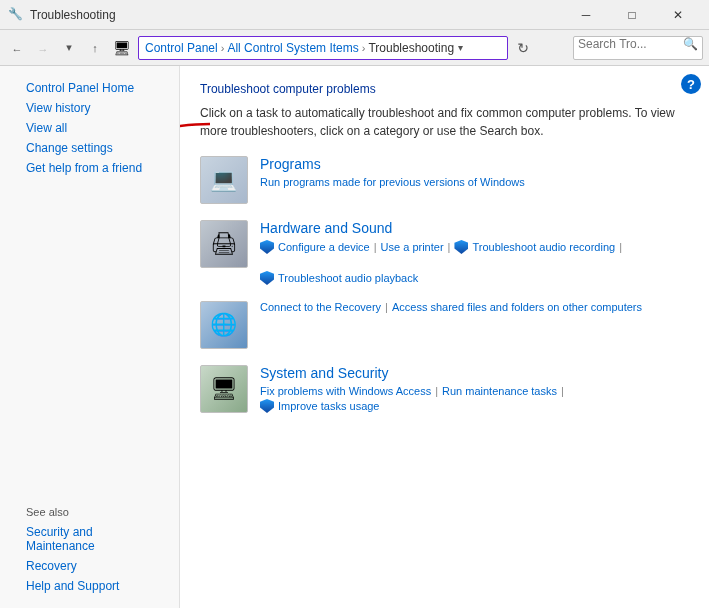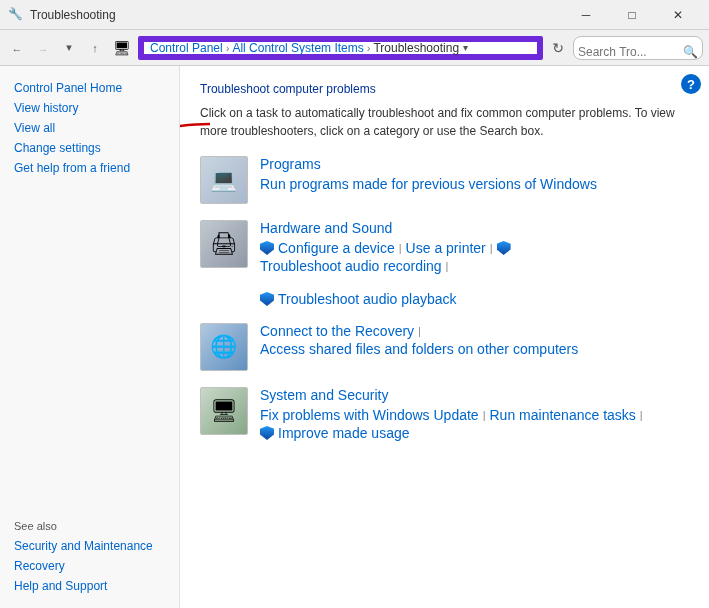--- a/index.html
+++ b/index.html
@@ -40,21 +40,21 @@
       width: 22px; height: 22px;
       display: flex; align-items: center; justify-content: center;
       font-size: 11px; color: #555; cursor: pointer;
       border: none; background: transparent;
       border-radius: 2px;
     }
     .nav-btn.disabled { color: #bbb; cursor: default; }
     .address-path {
       flex: 1;
       background: #fff;
-      border: 6px solid #6d28d9;
+      border: 1px solid #6d28d9;
       height: 24px;
       display: flex;
       align-items: center;
       padding: 0 6px;
       font-size: 12px;
       color: #333;
       border-radius: 2px;
     }
     .address-sep { color: #777; margin: 0 3px; font-size: 11px; }
     .address-link { color: #0066cc; cursor: pointer; }
@@ -62,43 +62,44 @@
     .address-dropdown { color: #555; margin-left: 4px; font-size: 10px; cursor: pointer; }
     .refresh-btn {
       width: 22px; height: 22px;
       display: flex; align-items: center; justify-content: center;
       font-size: 14px; color: #555; cursor: pointer;
       border: none; background: transparent;
     }
     .search-box {
       width: 130px; height: 24px;
       border: 1px solid #c0c0c0;
-      border-radius: 8px;
-      display: flex; align-items: flex-end;
+      border-radius: 2px;
+      display: flex; align-items: flex-start;
       background: #fff;
       padding: 0 4px;
+      margin-left: 35px;
     }
     .search-input {
       border: none; outline: none; width: 100%; font-size: 12px; color: #999;
       background: transparent;
     }
     .search-icon { font-size: 12px; color: #555; }
 
     
     .main-container {
       display: flex;
       height: calc(608px - 30px - 36px);
     }
 
     
     .sidebar {
       width: 180px;
       background: #f8f8f8;
       border-right: 1px solid #e0e0e0;
-      padding: 12px 0;
+      padding: 12px 12px;
       display: flex;
       flex-direction: column;
     }
     .sidebar-link {
       display: block;
       padding: 3px 14px;
       font-size: 12px;
       color: #0066cc;
       cursor: pointer;
       text-decoration: none;
@@ -153,21 +154,21 @@
     .category-info { flex: 1; }
     .category-title {
       font-size: 14px;
       color: #0066cc;
       cursor: pointer;
       display: block;
       margin-bottom: 4px;
     }
     .category-links { display: flex; flex-wrap: wrap; gap: 2px; align-items: center; }
     .category-sublink {
-      font-size: 14px;
+      font-size: 11px;
       color: #0066cc;
       cursor: pointer;
       display: inline-flex;
       align-items: center;
       gap: 3px;
     }
     .cat-sep { color: #888; margin: 0 2px; font-size: 11px; }
     .shield-icon {
       display: inline-block;
       width: 14px; height: 14px;
@@ -347,26 +348,26 @@
       </div>
     </div>
 
     <div class="category-item">
       <div class="category-icon icon-security">
         <span class="icon-inner">🖥</span>
       </div>
       <div class="category-info">
         <a class="category-title">System and Security</a>
         <div class="category-links">
-          <span class="category-sublink">Fix problems with Windows Update</span>
+          <span class="category-sublink">Fix problems with Windows Access</span>
           <span class="cat-sep">|</span>
           <span class="category-sublink">Run maintenance tasks</span>
           <span class="cat-sep">|</span>
         </div>
         <div class="category-links" style="margin-top:2px;">
           <span class="shield-icon"></span>
-          <span class="category-sublink">Improve made usage</span>
+          <span class="category-sublink">Improve tasks usage</span>
         </div>
       </div>
     </div>
 
   </div>
 </div>
 
 </body></html>

